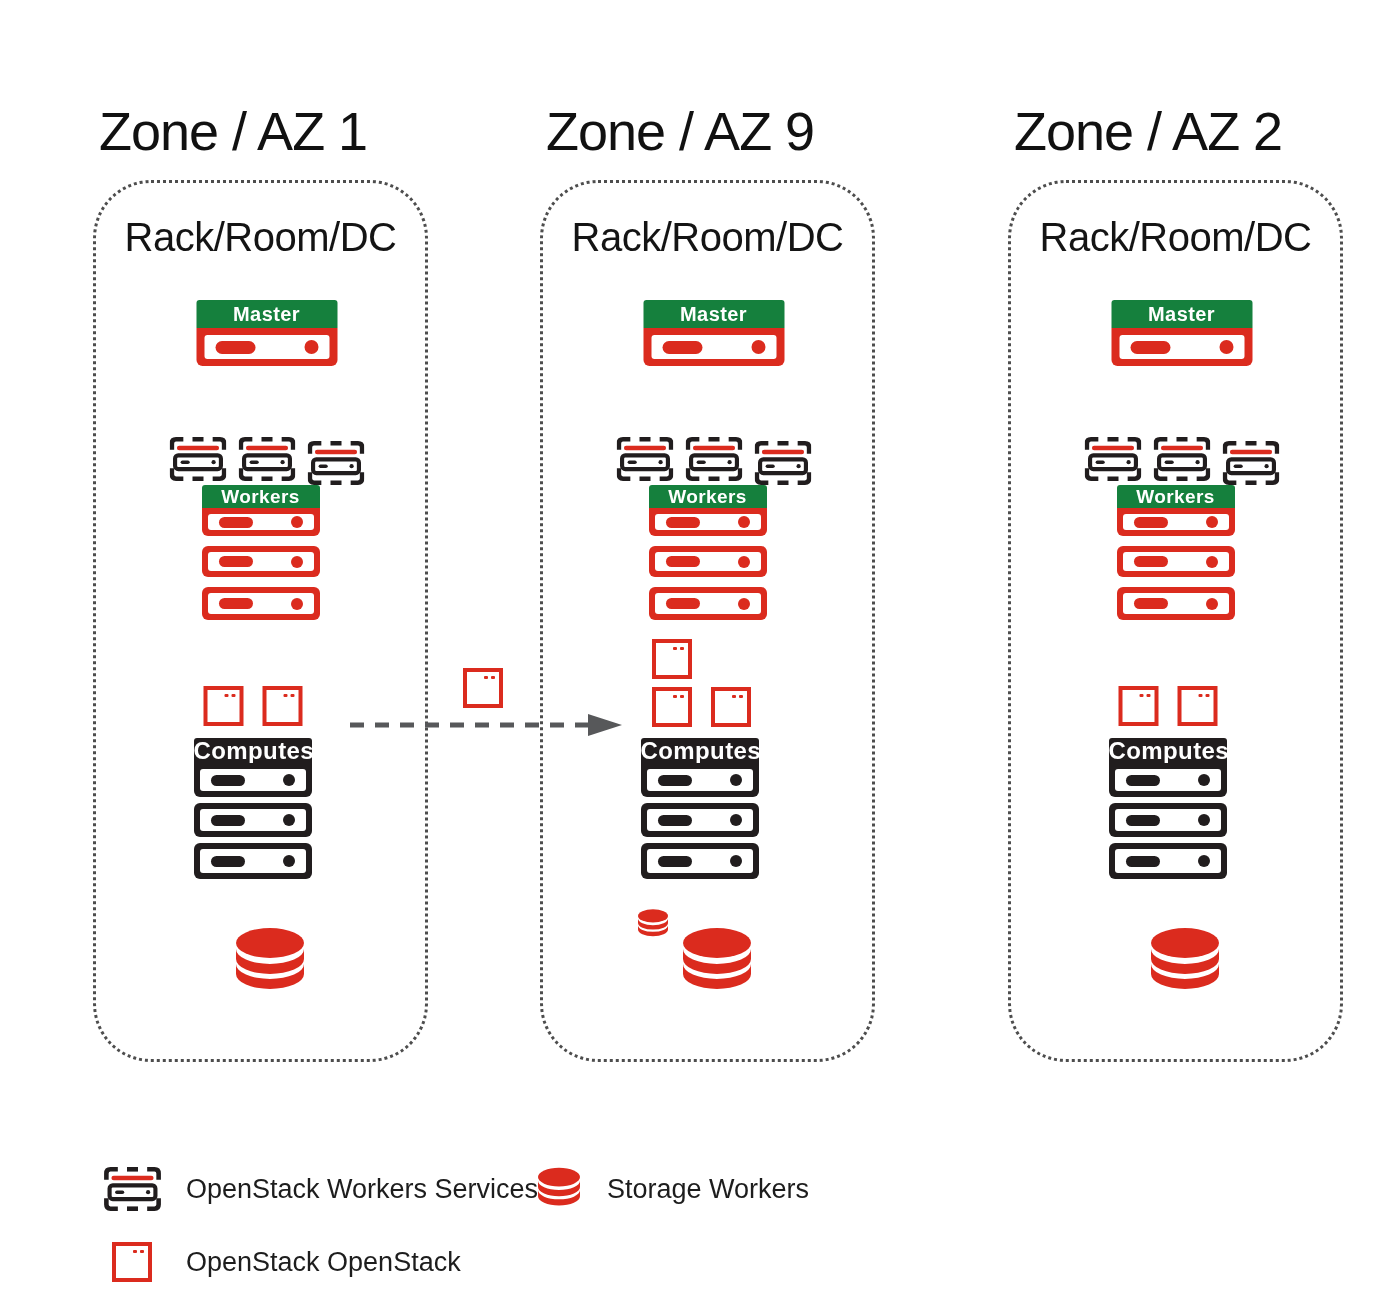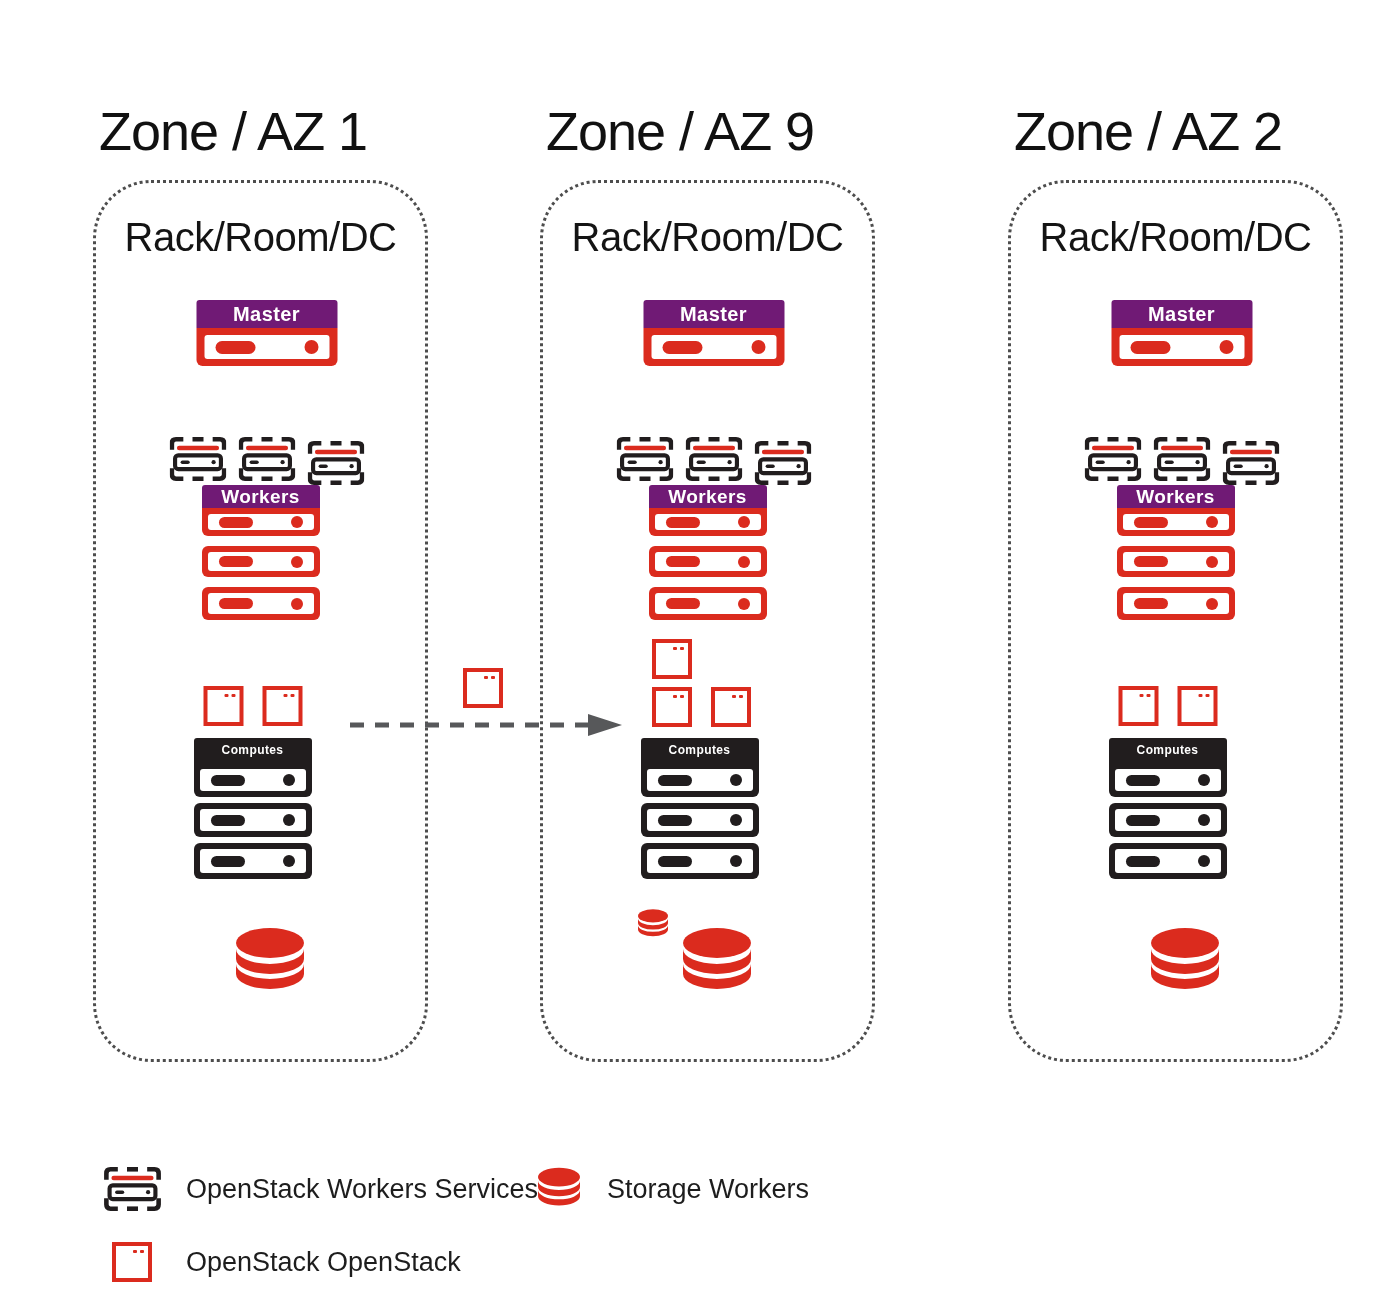--- a/index.html
+++ b/index.html
@@ -24,21 +24,21 @@
   .centered { position:absolute; left:50%; transform:translateX(-50%); }
   .shift-p6 { transform:translateX(calc(-50% + 6px)); }
   .shift-p9 { transform:translateX(calc(-50% + 9px)); }
   .shift-m8 { transform:translateX(calc(-50% - 8px)); }
 
   
   .banner {
     color:#fff; font-weight:bold; text-align:center; letter-spacing:0.4px;
     border-radius:3px 3px 0 0; white-space:nowrap;
   }
-  .banner.red   { background:#701a75; }
+  .banner.red   { background:#15803d; }
   .banner.black { background:#211d1e; }
 
   
   .srv { position:relative; border-radius:6px; }
   .srv.red   { background:#db2b1e; }
   .srv.black { background:#211d1e; }
   .srv.attached { border-radius:0 0 6px 6px; }
   .srv .inner {
     position:absolute; left:6px; right:6px; top:6px; bottom:6px;
     background:#fff; border-radius:3px;
@@ -51,21 +51,21 @@
   .srv.h38 .dotc { width:14px; height:14px; }
   .srv.red .pill,  .srv.red .dotc  { background:#db2b1e; }
   .srv.black .pill,.srv.black .dotc{ background:#211d1e; }
 
   .master { width:141px; }
   .master .banner { height:28px; line-height:28px; font-size:20px; }
   .master .srv { height:38px; }
 
   .stack { width:118px; }
   .stack .banner { height:23px; line-height:23px; font-size:19px; }
-  .computes .banner { height:25px; line-height:25px; font-size:12px; }
+  .computes .banner { height:25px; line-height:25px; font-size:24px; }
   .workers .srv.attached { height:28px; }
   .workers .srv.s2 { height:31px; margin-top:10px; }
   .workers .srv.s3 { height:33px; margin-top:10px; }
   .computes .srv.attached { height:34px; }
   .computes .srv.s2 { height:34px; margin-top:6px; }
   .computes .srv.s3 { height:36px; margin-top:6px; }
 
   
   .ctrl-row { display:flex; gap:12px; align-items:flex-start; }
   .ctrl { width:57px; height:44px; display:block; }

